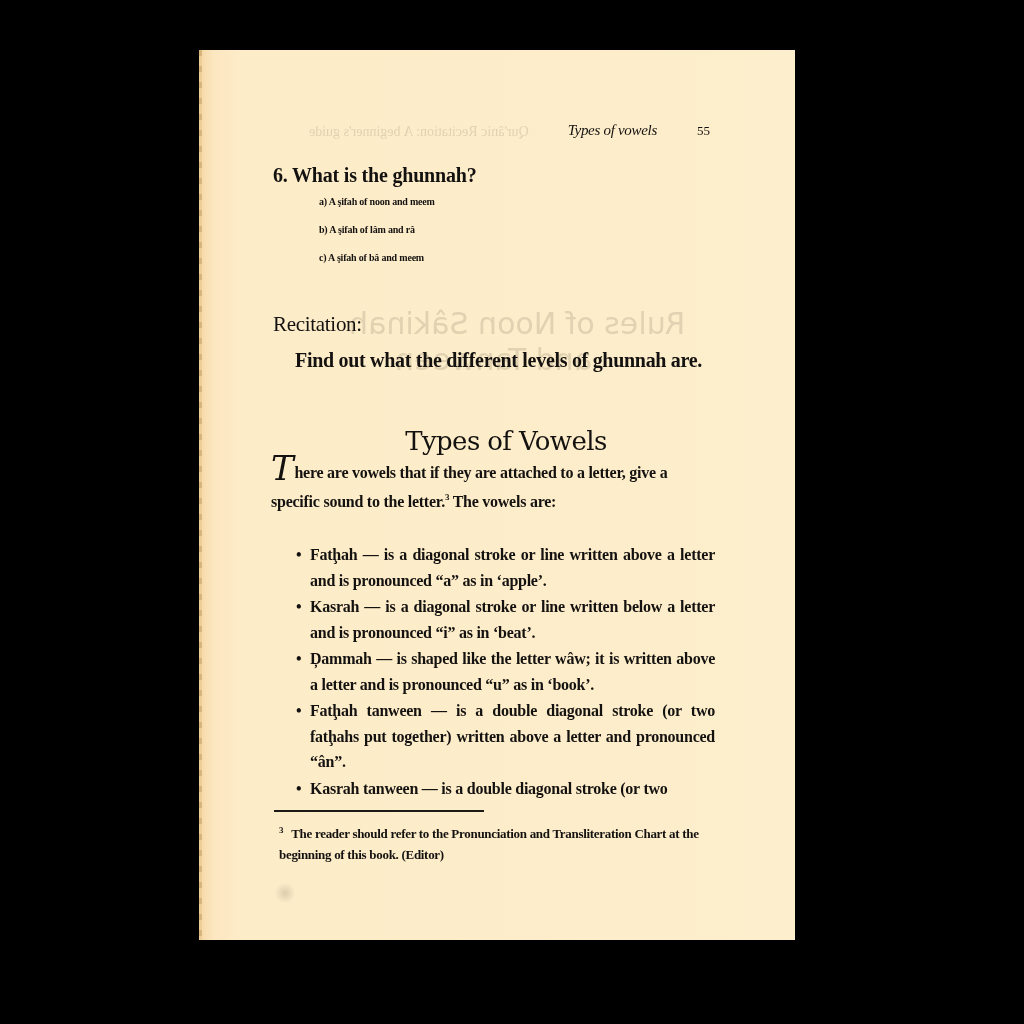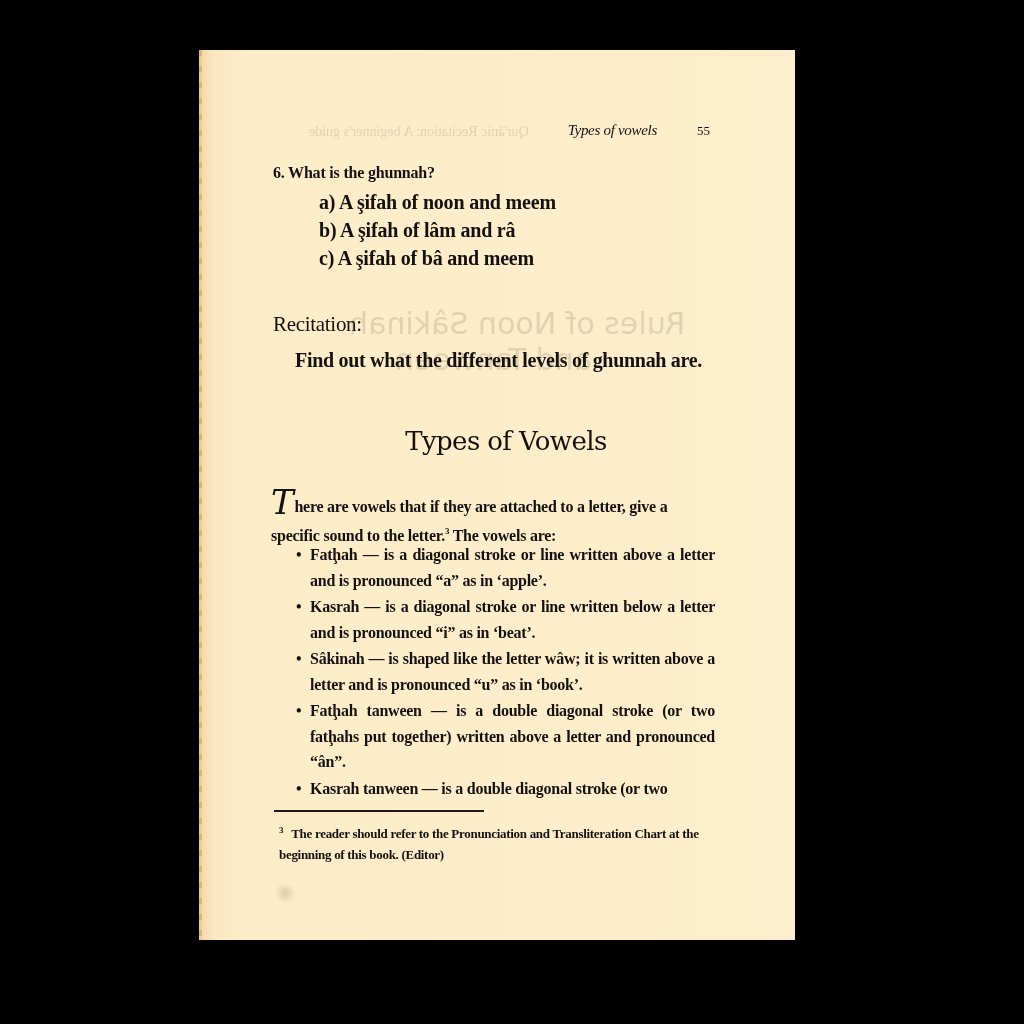--- a/index.html
+++ b/index.html
@@ -35,37 +35,37 @@
   }
   .bleed.sans { font-family: "DejaVu Sans", sans-serif; }
 
   .running-head {
     position: absolute; top: 72px; right: 85px;
     display: flex; align-items: baseline; gap: 40px;
   }
   .running-title { font-style: italic; font-size: 15px; letter-spacing: -0.3px; }
   .page-number { font-size: 13px; }
 
-  .q6 { position: absolute; left: 74px; top: 114px; font-size: 16px; font-weight: bold; letter-spacing: -0.2px; text-align: center; }
+  .q6 { position: absolute; left: 74px; top: 114px; font-size: 20px; font-weight: bold; letter-spacing: -0.2px; text-align: center; }
   .options { position: absolute; left: 120px; top: 142px; margin: 0; padding: 0; list-style: none; }
-  .options li { font-size: 20px; font-weight: bold; height: 28px; line-height: 20px; letter-spacing: -0.2px; }
+  .options li { font-size: 10px; font-weight: bold; height: 28px; line-height: 20px; letter-spacing: -0.2px; }
 
   .challenge-title { position: absolute; left: 74px; top: 262px; font-size: 21px; letter-spacing: -0.3px; }
   .challenge-text { position: absolute; left: 96px; top: 299px; font-size: 20px; font-weight: bold; letter-spacing: -0.3px; }
 
   .section-heading {
     position: absolute; left: 0; right: 0; top: 376px;
     text-align: center; font-size: 26px;
     font-family: "DejaVu Serif", serif;
     letter-spacing: -0.6px;
     padding-left: 18px;
   }
 
   .intro {
-    position: absolute; left: 72px; top: 442px; width: 444px;
+    position: absolute; left: 72px; top: 408px; width: 444px;
     font-size: 16px; font-weight: bold; line-height: 25px;
     letter-spacing: -0.25px;
   }
   .dropcap {
     font-family: "DejaVu Serif", serif;
     font-style: italic; font-weight: normal;
     font-size: 34px; line-height: 20px;
     margin-right: 1px;
     vertical-align: -2px;
   }
@@ -122,21 +122,21 @@
     <li>
       <span class="bullet">•</span>
       <span class="term">Fatḩah</span><span class="desc"> — is a diagonal stroke or line written above a letter and is pronounced “a” as in ‘apple’.</span>
     </li>
     <li>
       <span class="bullet">•</span>
       <span class="term">Kasrah</span><span class="desc"> — is a diagonal stroke or line written below a letter and is pronounced “i” as in ‘beat’.</span>
     </li>
     <li>
       <span class="bullet">•</span>
-      <span class="term">Sâkinah</span><span class="desc"> — is shaped like the letter wâw; it is written above a letter and is pronounced “u” as in ‘book’.</span>
+      <span class="term">Ḑammah</span><span class="desc"> — is shaped like the letter wâw; it is written above a letter and is pronounced “u” as in ‘book’.</span>
     </li>
     <li>
       <span class="bullet">•</span>
       <span class="term">Fatḩah tanween</span><span class="desc"> — is a double diagonal stroke (or two fatḩahs put together) written above a letter and pronounced “ân”.</span>
     </li>
     <li>
       <span class="bullet">•</span>
       <span class="term">Kasrah tanween</span><span class="desc"> — is a double diagonal stroke (or two</span>
     </li>
   </ul>

